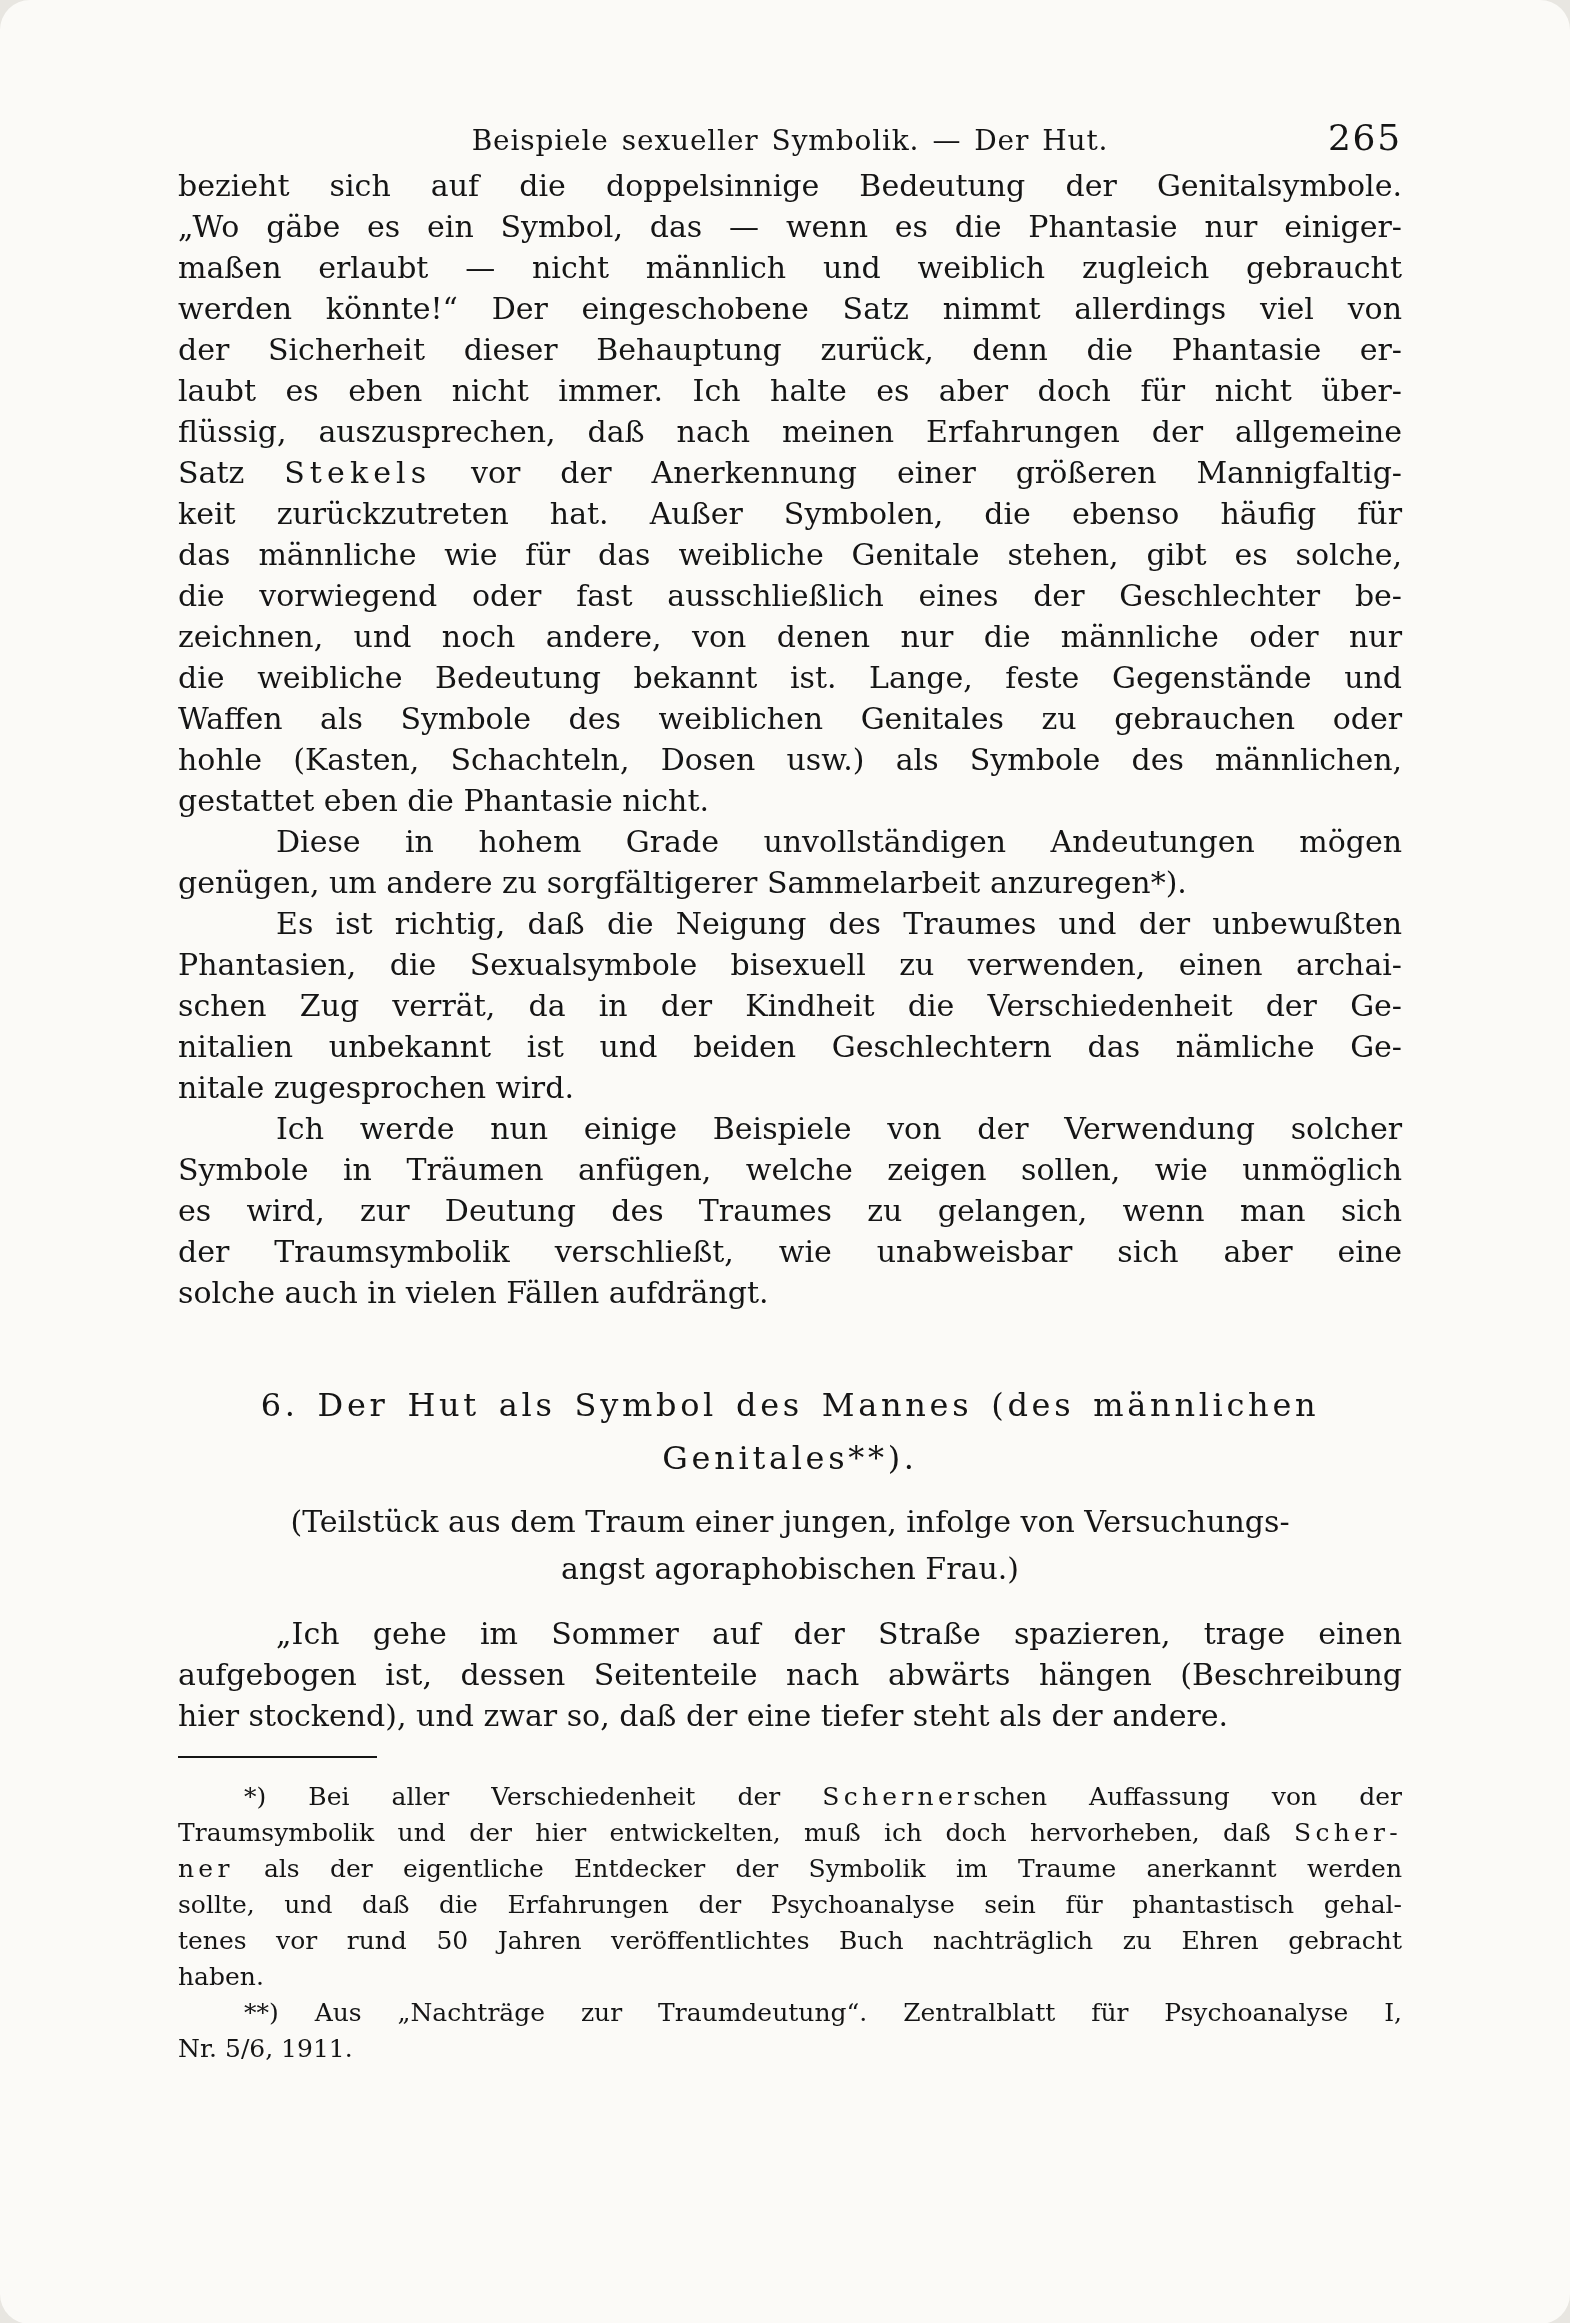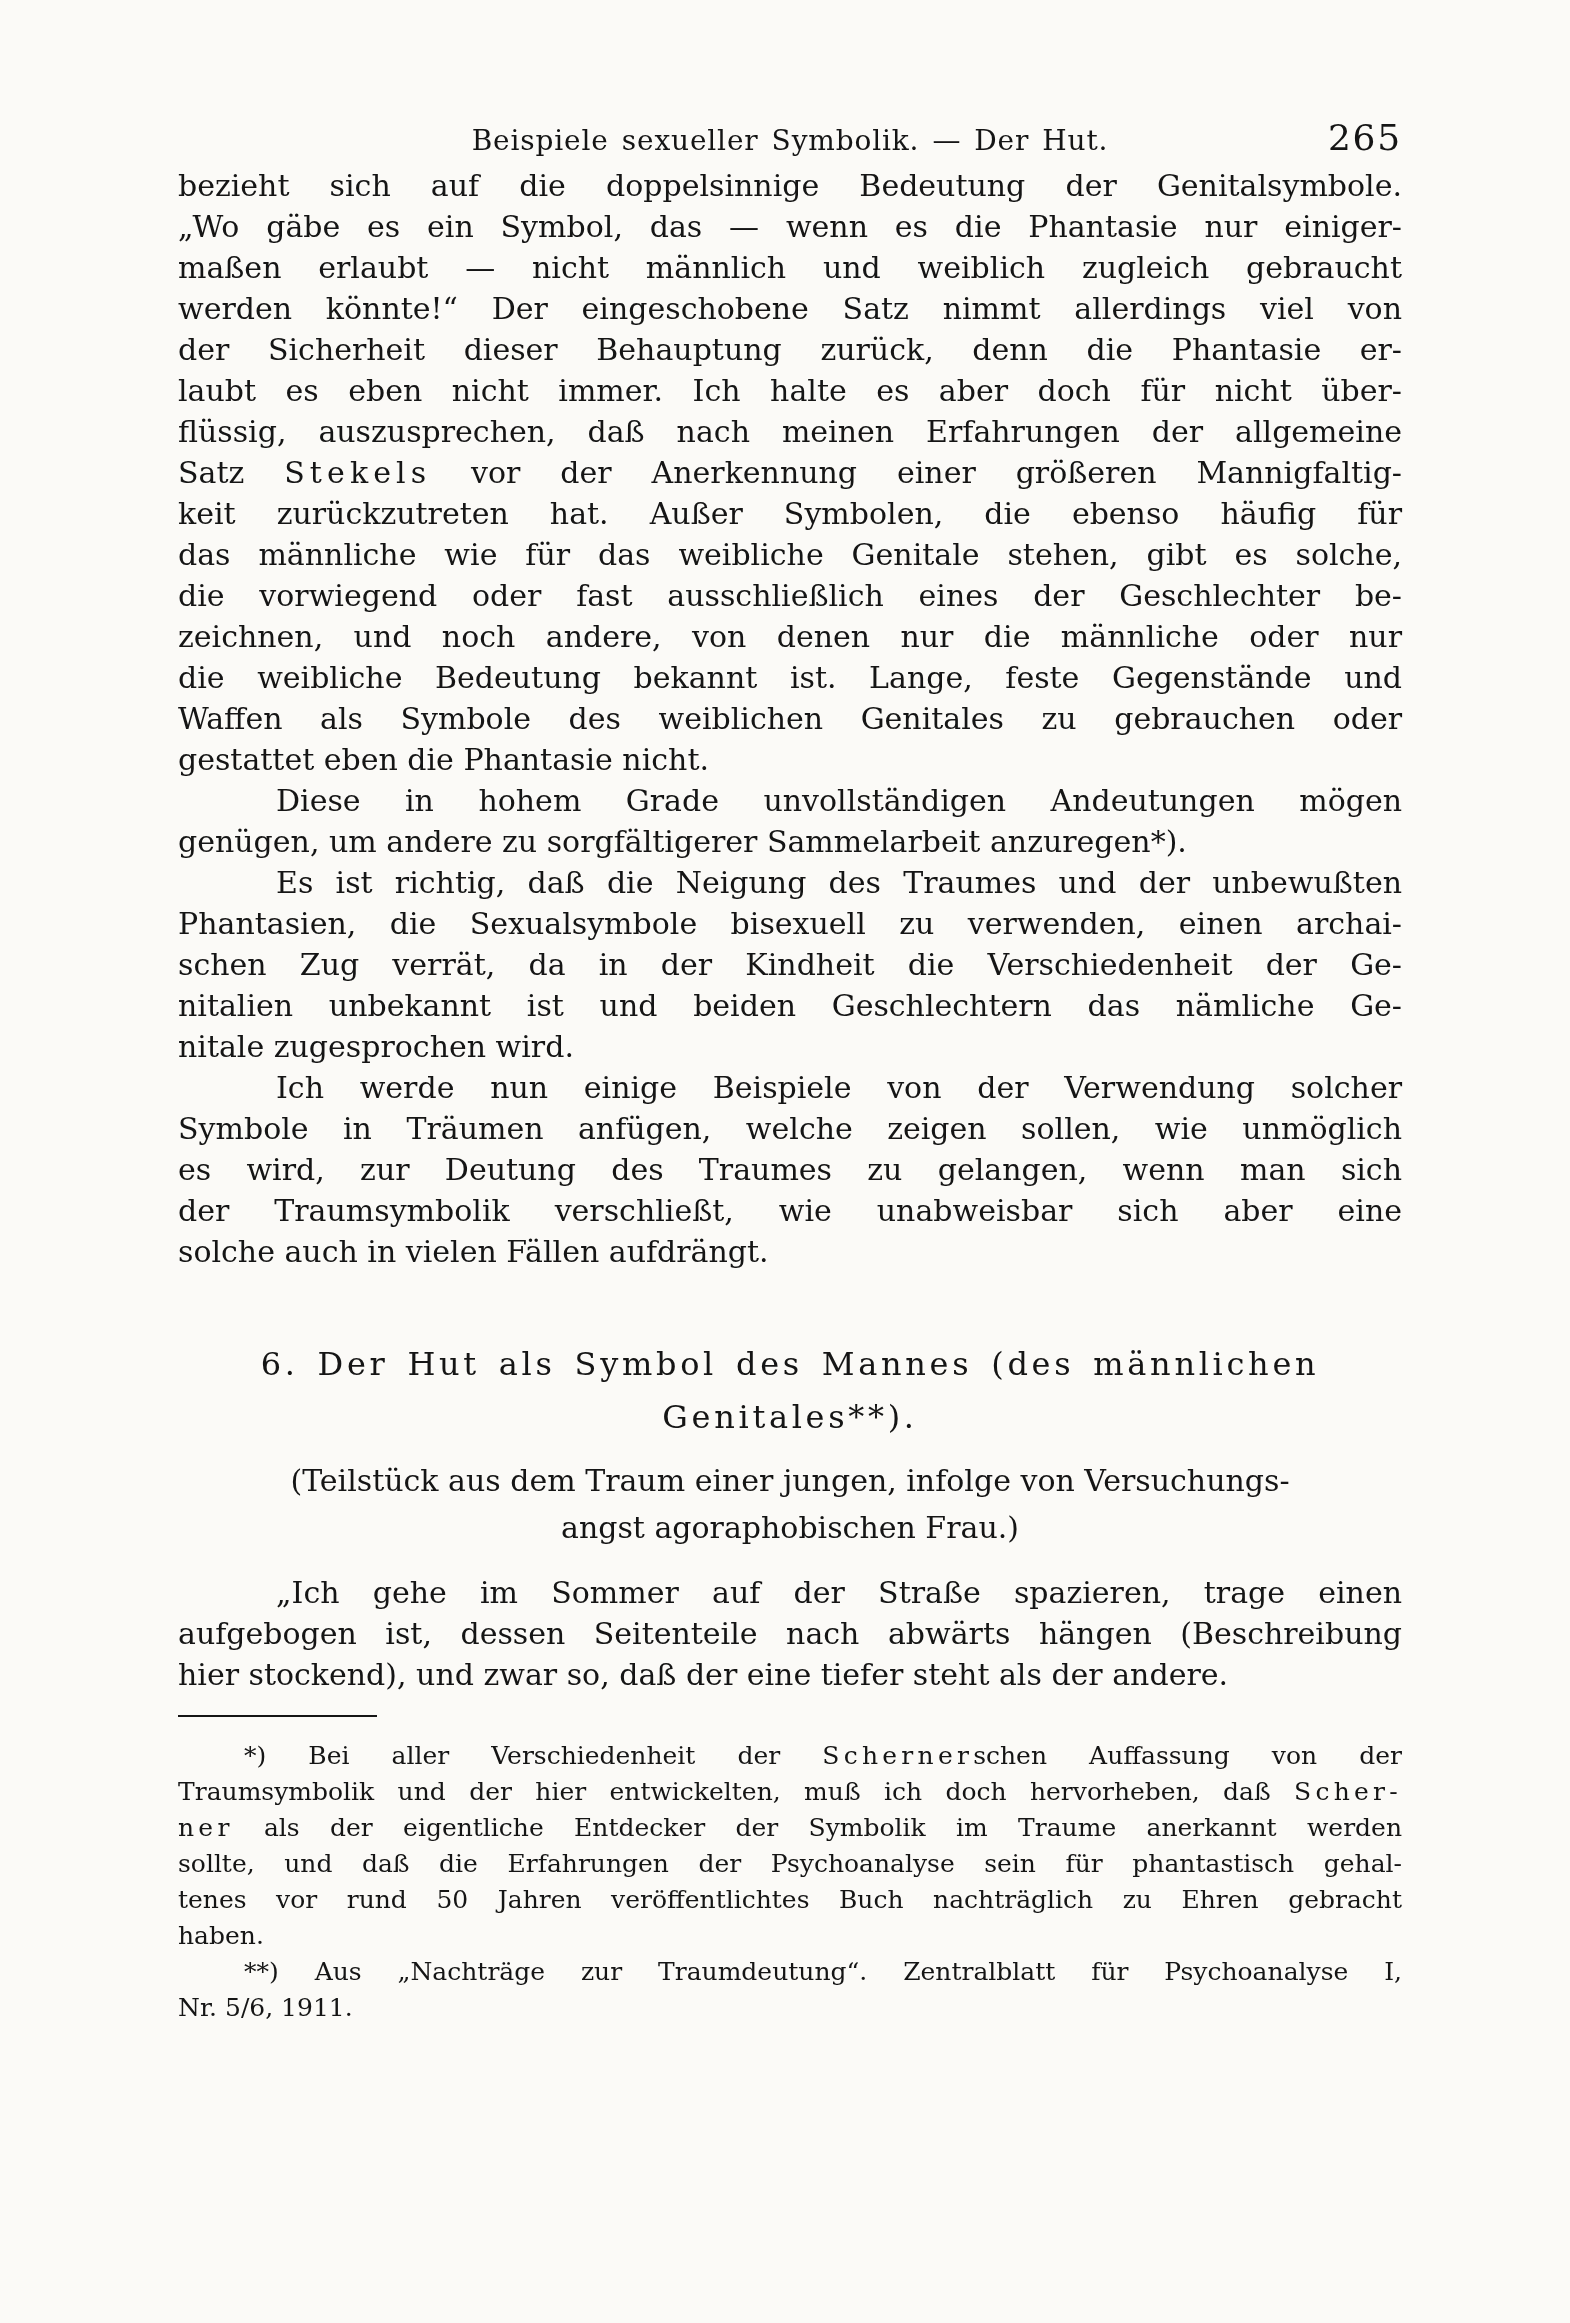--- a/index.html
+++ b/index.html
@@ -15,20 +15,21 @@
     position: relative;
     width: 1570px;
     height: 2324px;
     margin: 0 auto;
     background: var(--paper);
     color: var(--ink);
     box-sizing: border-box;
     padding: 124px 168px 0 178px;
     font-family: "DejaVu Serif", "Liberation Serif", serif;
     overflow: hidden;
+    border-radius: 30px;
   }
   
   .page-header {
     position: relative;
     height: 41px;
   }
   .running-title {
     position: absolute;
     left: 0; right: 0;
     text-align: center;
@@ -110,20 +111,21 @@
         <div class="line just">der Sicherheit dieser Behauptung zurück, denn die Phantasie er-</div>
         <div class="line just">laubt es eben nicht immer. Ich halte es aber doch für nicht über-</div>
         <div class="line just">flüssig, auszusprechen, daß nach meinen Erfahrungen der allgemeine</div>
         <div class="line just"><span>Satz </span><span class="sp">Stekels</span><span> vor der Anerkennung einer größeren Mannigfaltig-</span></div>
         <div class="line just">keit zurückzutreten hat. Außer Symbolen, die ebenso häufig für</div>
         <div class="line just">das männliche wie für das weibliche Genitale stehen, gibt es solche,</div>
         <div class="line just">die vorwiegend oder fast ausschließlich eines der Geschlechter be-</div>
         <div class="line just">zeichnen, und noch andere, von denen nur die männliche oder nur</div>
         <div class="line just">die weibliche Bedeutung bekannt ist. Lange, feste Gegenstände und</div>
         <div class="line just">Waffen als Symbole des weiblichen Genitales zu gebrauchen oder</div>
+        <div class="line just">hohle (Kasten, Schachteln, Dosen usw.) als Symbole des männlichen,</div>
         <div class="line endline">gestattet eben die Phantasie nicht.</div>
       </div>
       <div class="block paragraph">
         <div class="line just first">Diese in hohem Grade unvollständigen Andeutungen mögen</div>
         <div class="line endline">genügen, um andere zu sorgfältigerer Sammelarbeit anzuregen*).</div>
       </div>
       <div class="block paragraph">
         <div class="line just first">Es ist richtig, daß die Neigung des Traumes und der unbewußten</div>
         <div class="line just">Phantasien, die Sexualsymbole bisexuell zu verwenden, einen archai-</div>
         <div class="line just">schen Zug verrät, da in der Kindheit die Verschiedenheit der Ge-</div>

